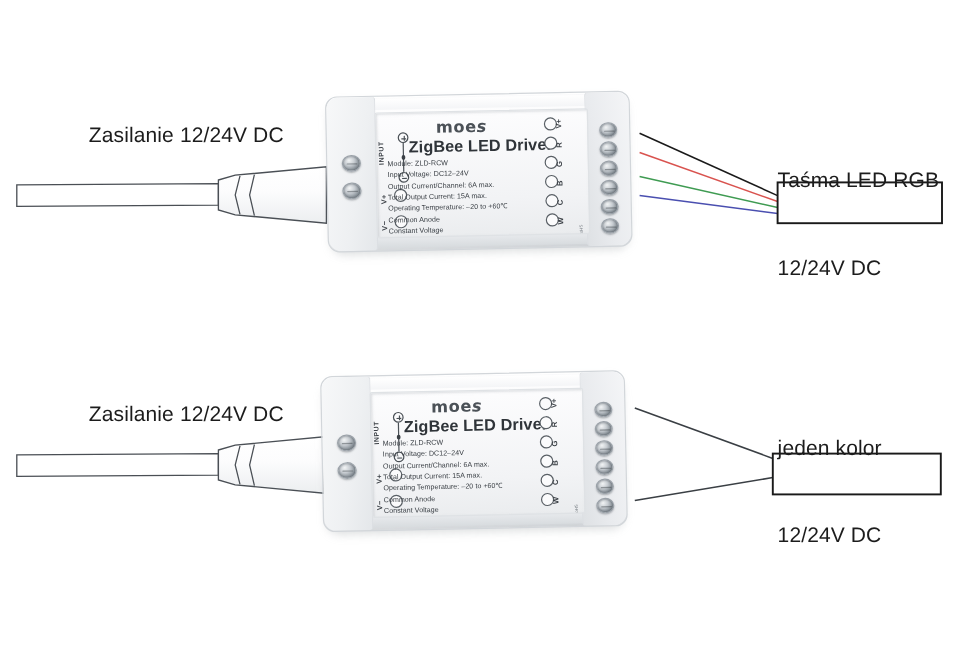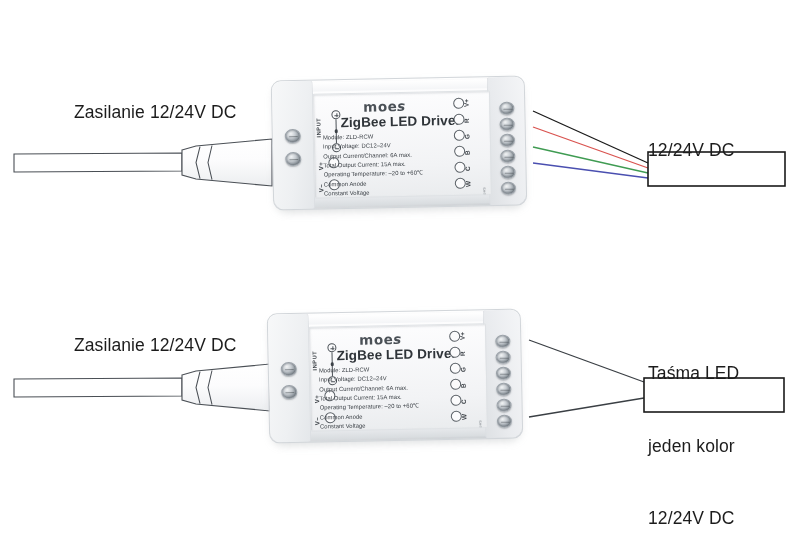--- a/index.html
+++ b/index.html
@@ -334,25 +334,25 @@
     </g>
 
     <rect x="644" y="378" width="140" height="34" fill="#ffffff" stroke="#1a1a1a" stroke-width="1.6"></rect>
   </svg>
 
   <div class="callout callout-left-1">Zasilanie 12/24V DC</div>
 
   <div class="callout callout-left-2">Zasilanie 12/24V DC</div>
 
   <div class="callout callout-right-1">
+    <div>Taśma LED RGB</div>
     <div>12/24V DC</div>
   </div>
 
   <div class="callout callout-right-2">
-    <div>Taśma LED</div>
     <div>jeden kolor</div>
     <div>12/24V DC</div>
   </div>
 
   <div class="device device-1">
     <div class="dev-shadow"></div>
     <div class="dev-body">
       <div class="dev-bevel-top"></div>
       <div class="dev-bevel-bottom"></div>
       <div class="dev-endcap-left"></div>

